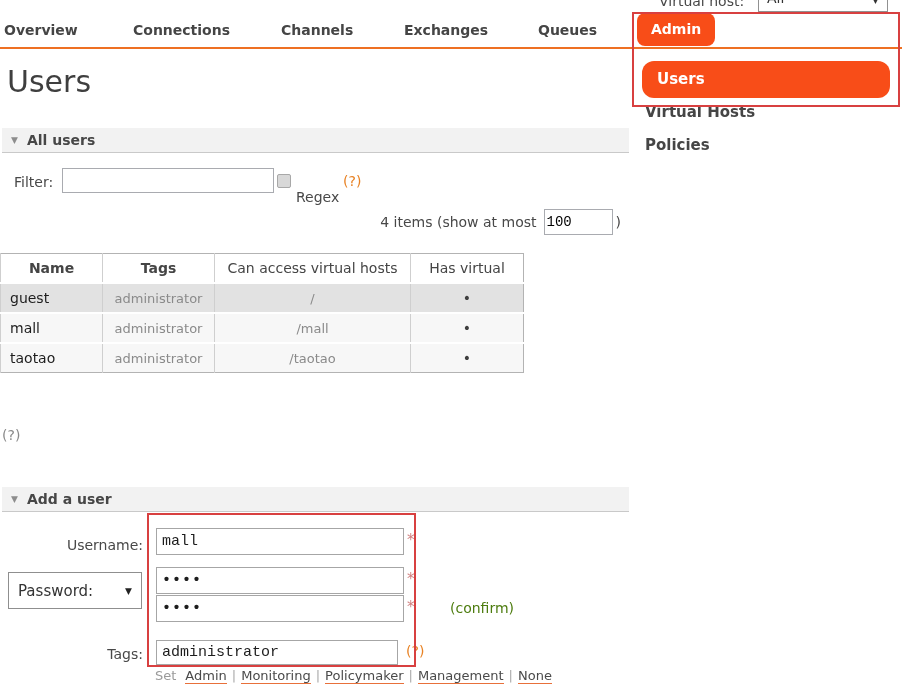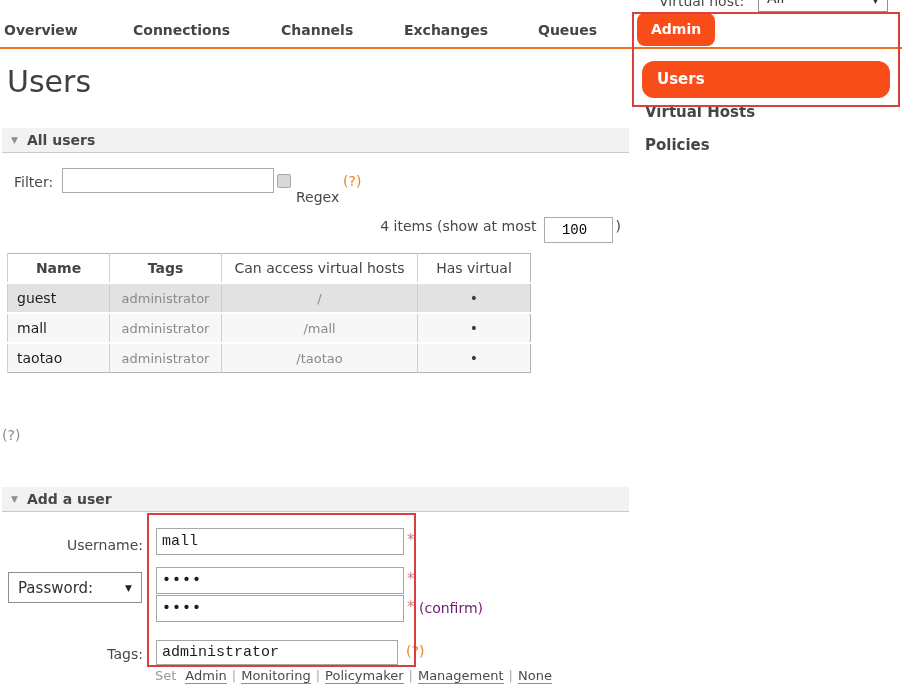--- a/index.html
+++ b/index.html
@@ -46,25 +46,25 @@
     box-sizing:content-box; font-family:"Liberation Mono",monospace; font-size:14px; padding:0 4px; }
   .regex-check { left:277px; top:174px; width:12px; height:12px; background:#d8d8d8;
     border:1px solid #a8a8a8; border-radius:2px; }
   .regex-label { left:296px; top:189px; font-size:14px; }
   .help { color:#e88224; font-size:14px; text-decoration:none; }
   .regex-help { left:343px; top:173px; }
 
   
   .items-row { left:0; top:209px; width:621px; display:flex; justify-content:flex-end;
     align-items:center; font-size:14px; color:#484848; }
-  .items-input { width:56px; height:22px; border:1px solid #a9abb0; margin:8px 3px 0 7px;
-    font-family:"Liberation Mono",monospace; font-size:14px; text-align:center; padding-right:9px; }
-
-  
-  .users-table { left:7px; top:253px; border-collapse:collapse; table-layout:fixed;
+  .items-input { width:56px; height:22px; border:1px solid #a9abb0; margin:0 3px 0 7px;
+    font-family:"Liberation Mono",monospace; font-size:14px; text-align:left; padding-right:9px; }
+
+  
+  .users-table { left:0; top:253px; border-collapse:collapse; table-layout:fixed;
     border:1px solid #b3b3b3; font-size:14px; }
   .users-table th, .users-table td { border-left:1px solid #cfcfcf; }
   .users-table th { background:#fff; color:#454545; font-weight:normal; text-align:center;
     padding:6px 6px; border-bottom:1px solid #cfcfcf; }
   .users-table th.sortcol { font-weight:bold; }
   .users-table td { border-top:2px solid #fff; padding:6px 8px; }
   tr.odd td { background:#e2e2e2; } tr.even td { background:#f7f7f7; }
   td.name { font-weight:normal; color:#1d1d1d; text-align:left; padding-left:9px; cursor:pointer; }
   td.val { color:#8a8a8a; text-align:center; font-size:13px; }
   td.dot { color:#3f3f3f; text-align:center; font-size:14px; }
@@ -76,23 +76,23 @@
   .flabel { left:0; width:143px; text-align:right; font-size:14px; color:#484848; }
   .lbl-username { top:537px; } .lbl-tags { top:646px; }
   .tinput { left:156px; border:1px solid #a6a6a6; font-family:"Liberation Mono",monospace;
     font-size:15px; color:#1d1d1d; padding:0 5px; background:#fff; }
   .in-username { top:528px; width:236px; height:25px; }
   .in-pw1 { top:567px; width:236px; height:25px; font-weight:bold; letter-spacing:1px; }
   .in-pw2 { top:595px; width:236px; height:25px; font-weight:bold; letter-spacing:1px; }
   .in-tags { top:640px; width:230px; height:23px; }
   .req { left:407px; color:#d07f7f; font-size:15px; }
   .req1{top:531px}.req2{top:570px}.req3{top:598px}
-  .confirm-note { left:419px; top:600px; font-size:14px; color:#701a75; }
+  .confirm-note { left:450px; top:600px; font-size:14px; color:#4d7c0f; }
   .tags-help { left:406px; top:643px; }
-  .pw-select { left:8px; top:572px; width:134px; height:31px; border:1px solid #8f8f8f;
+  .pw-select { left:8px; top:572px; width:134px; height:37px; border:1px solid #8f8f8f;
     background:#fff; box-sizing:border-box; display:flex; align-items:center;
     padding:0 9px; font-size:15px; color:#333; cursor:pointer; }
   .pw-arrow { margin-left:auto; font-size:9px; color:#222; }
 
   
   .set-row { left:155px; top:668px; font-size:13px; color:#9a9a9a; white-space:nowrap; }
   .set-row .slabel { margin-right:9px; }
   .set-row a { color:#4a4a4a; text-decoration:none; border-bottom:1px solid #e8703a; }
   .set-row .sep { color:#aaa; margin:0 5px; }
 

